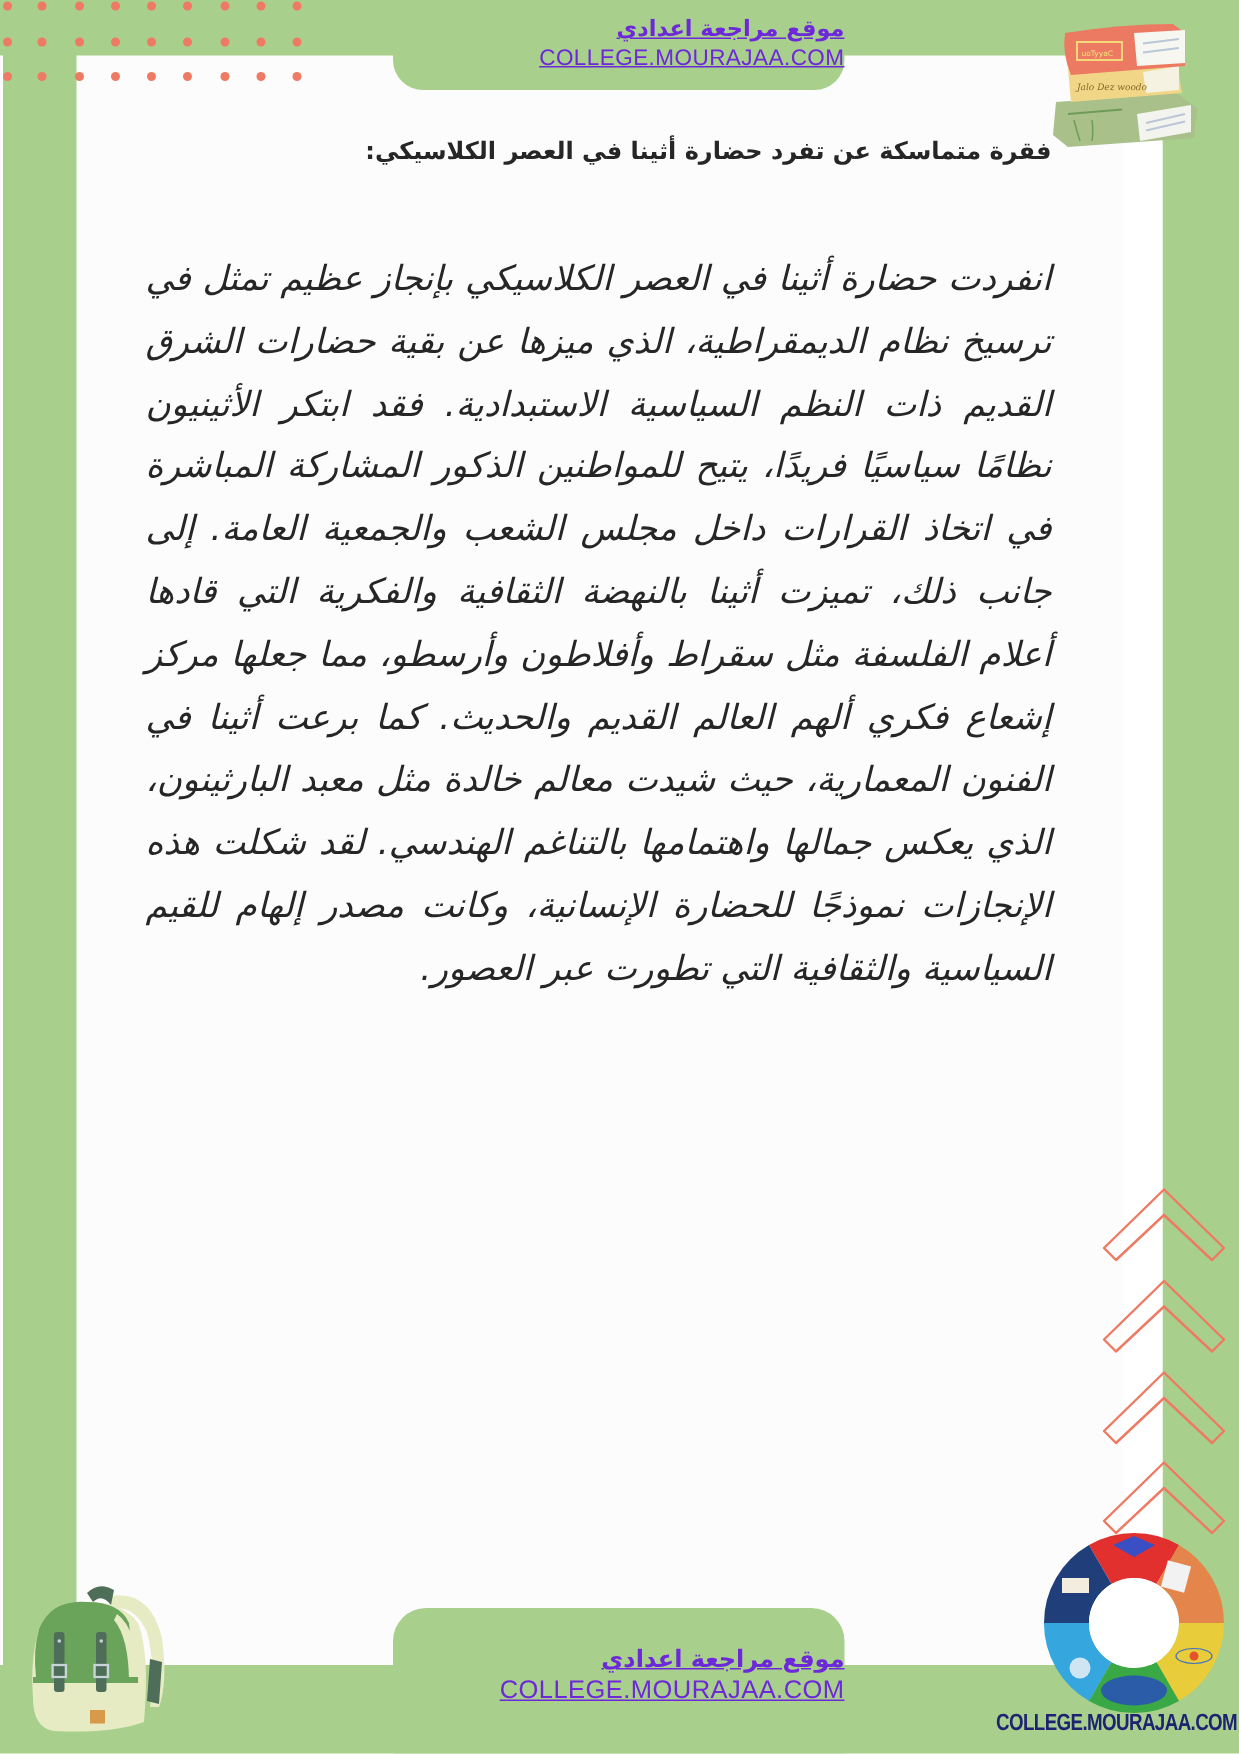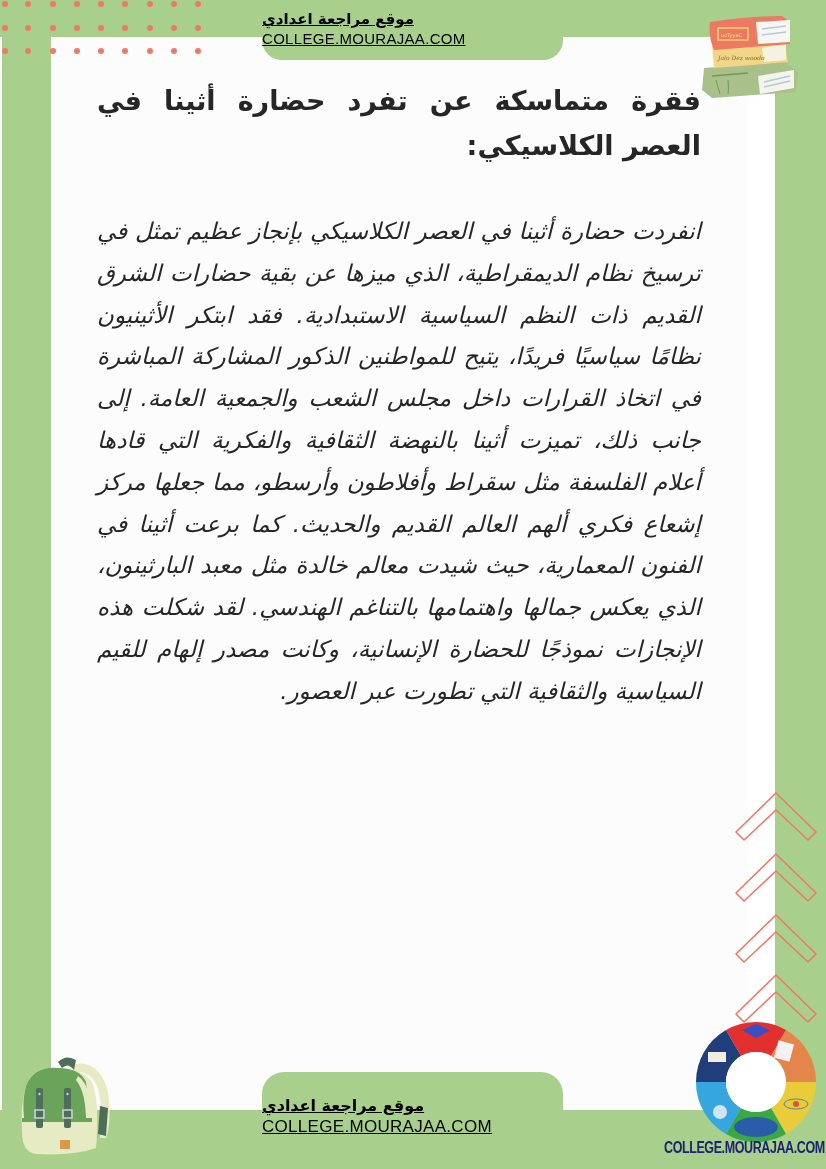--- a/index.html
+++ b/index.html
@@ -11,34 +11,34 @@
   .left-edge { position: absolute; left: 0; top: 37px; width: 2px; height: 1073px; background: #fdfdfd; }
   .dots { position: absolute; left: 0; top: 0; width: 200px; height: 60px; }
   .dot { position: absolute; width: 6px; height: 6px; border-radius: 50%; background: #ee7a63; }
   .paper {
     position: absolute; left: 51px; top: 37px; width: 724px; height: 1073px;
     background: #fcfcfc;
   }
   .paper-inner-strip { position: absolute; right: 0; top: 0; width: 27px; height: 100%; background: #ffffff; }
   .tab {
     position: absolute; left: 262px; width: 301px; background: #a8d08c;
-    text-align: left; color: #000000;
+    text-align: right; color: #6d28d9;
   }
   .tab.top { top: 0; height: 60px; border-radius: 0 0 20px 20px; }
   .tab.bottom { top: 1072px; height: 97px; border-radius: 22px 22px 0 0; }
   .tab .ar { font-size: 15px; font-weight: bold; text-decoration: underline; direction: rtl; line-height: 20px; }
   .tab .en { font-size: 15px; text-decoration: underline; letter-spacing: 0.3px; line-height: 19px; font-family: "Liberation Sans", sans-serif; }
   .tab.top .ar { margin-top: 9px; }
   .tab.bottom .ar { margin-top: 24px; font-size: 16px; }
   .tab.bottom .en { font-size: 17px; line-height: 22px; }
   .content {
     position: absolute; left: 97px; top: 78px; width: 604px;
     direction: rtl; text-align: justify; color: #262626;
   }
-  .heading { font-size: 27px; font-weight: bold; line-height: 45px; margin: 0; }
+  .heading { font-size: 16px; font-weight: bold; line-height: 45px; margin: 0; }
   .body-text { font-size: 23px; line-height: 41.8px; margin: 0; margin-top: 43px; text-align: justify; font-style: italic; }
   .books { position: absolute; left: 698px; top: 10px; width: 104px; height: 90px; }
   .chevrons { position: absolute; left: 732px; top: 790px; width: 88px; height: 250px; }
   .ring { position: absolute; left: 694px; top: 1020px; width: 124px; height: 124px; }
   .logo-text {
     position: absolute; left: 664px; top: 1141px; width: 150px; text-align: center;
     font-family: "Liberation Sans", sans-serif; font-weight: bold; font-size: 12.5px;
     color: #1d2272; letter-spacing: -0.4px; transform: scaleY(1.25);
   }
   .backpack { position: absolute; left: 14px; top: 1052px; width: 100px; height: 112px; }

